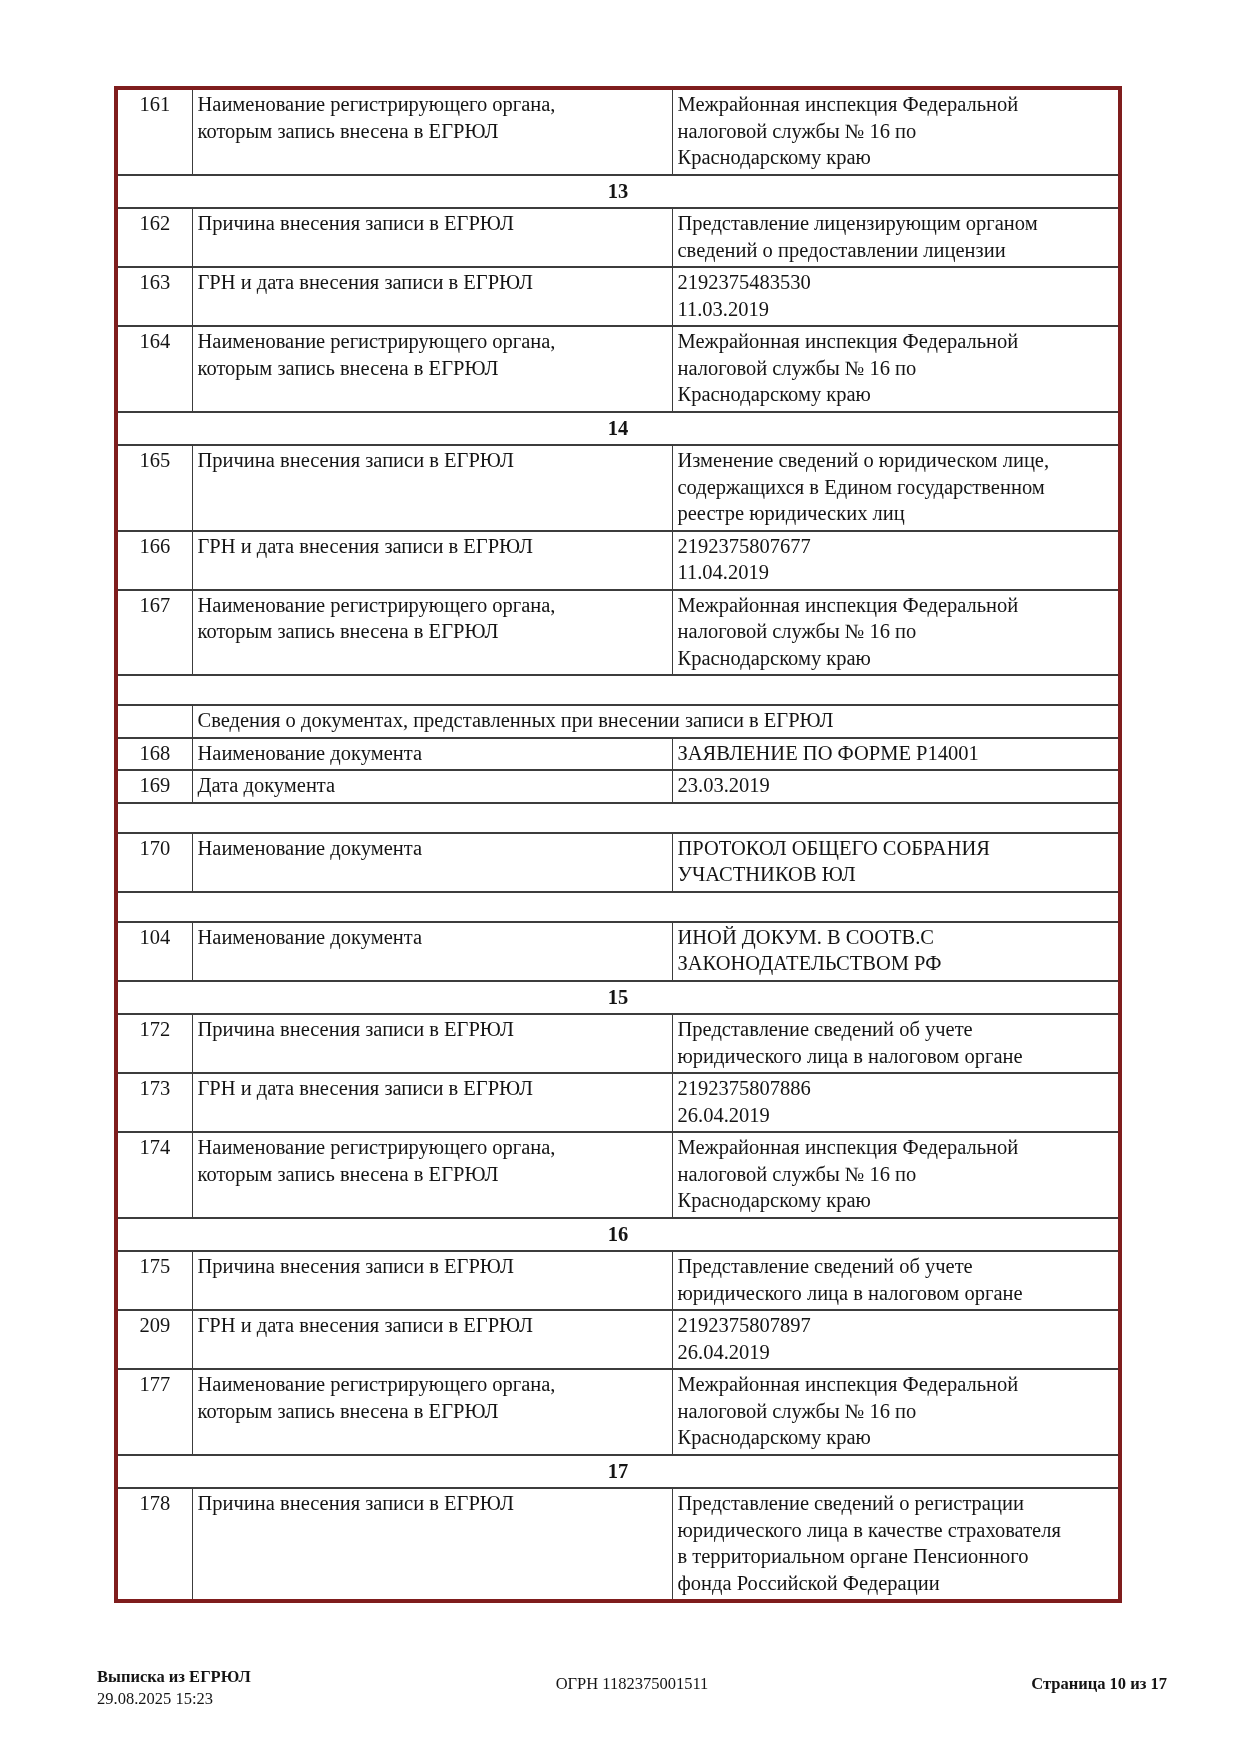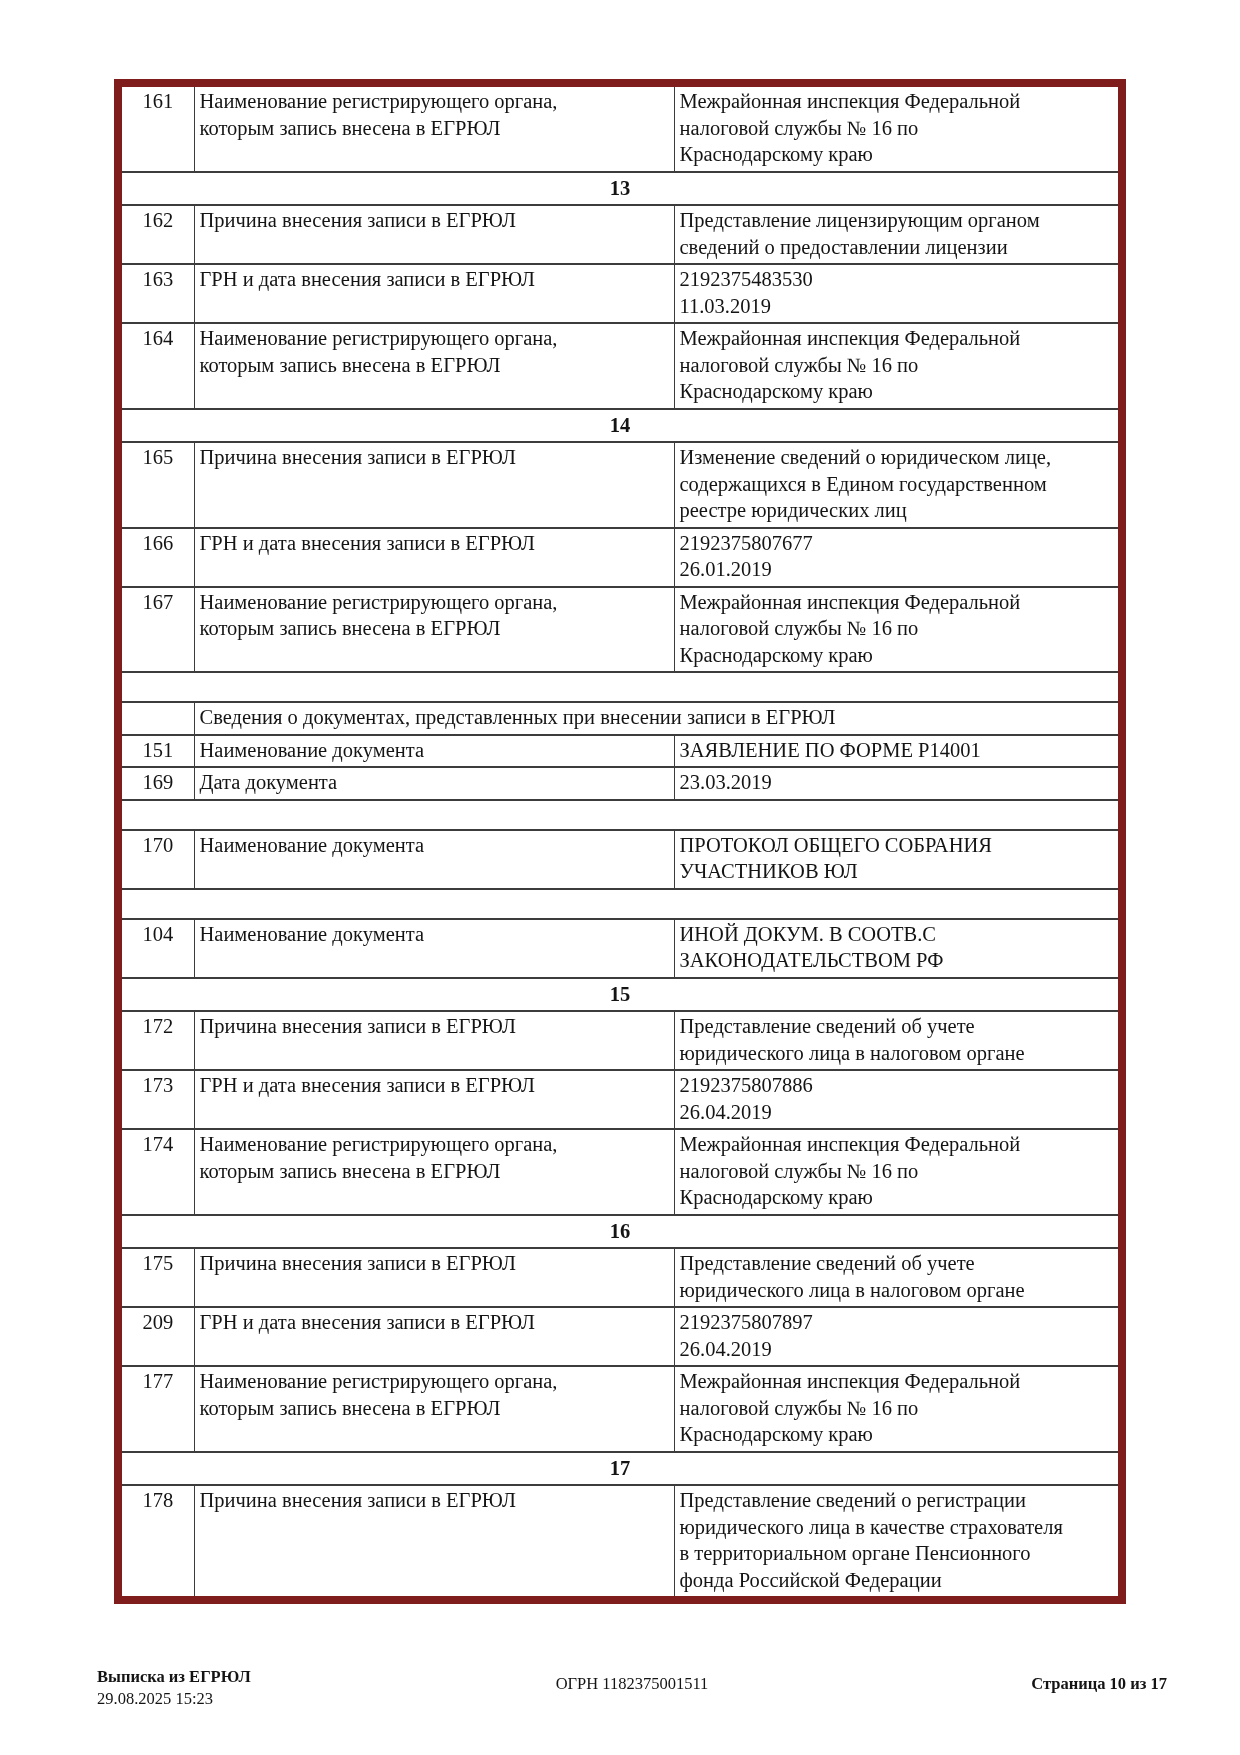--- a/index.html
+++ b/index.html
@@ -8,25 +8,25 @@
     width: 1240px;
     height: 1755px;
     background: #ffffff;
     font-family: "Liberation Serif", "DejaVu Serif", serif;
     color: #141414;
     overflow: hidden;
   }
   table.doc-table {
     position: absolute;
     left: 114px;
-    top: 79px;
+    top: 86px;
     width: 1004px;
     border-collapse: collapse;
     table-layout: fixed;
-    border: 8px solid #7f1d1d;
+    border: 4px solid #7f1d1d;
   }
   td {
     border-left: 1px solid #3c3c3c;
     border-right: 1px solid #3c3c3c;
     border-top: 2px solid #3c3c3c;
     border-bottom: 2px solid #3c3c3c;
     vertical-align: top;
     padding: 1px 5px 3px 5px;
     font-size: 20.5px;
     line-height: 26.5px;
@@ -112,39 +112,39 @@
         <td class="num">165</td>
         <td>Причина внесения записи в ЕГРЮЛ</td>
         <td>Изменение сведений о юридическом лице,
 содержащихся в Едином государственном
 реестре юридических лиц</td>
       </tr>
       <tr>
         <td class="num">166</td>
         <td>ГРН и дата внесения записи в ЕГРЮЛ</td>
         <td>2192375807677
-26.01.2019</td>
+11.04.2019</td>
       </tr>
       <tr>
         <td class="num">167</td>
         <td>Наименование регистрирующего органа,
 которым запись внесена в ЕГРЮЛ</td>
         <td>Межрайонная инспекция Федеральной
 налоговой службы № 16 по
 Краснодарскому краю</td>
       </tr>
       <tr class="spacer-row">
         <td colspan="3"></td>
       </tr>
       <tr>
         <td class="num"></td>
         <td colspan="2">Сведения о документах, представленных при внесении записи в ЕГРЮЛ</td>
       </tr>
       <tr>
-        <td class="num">151</td>
+        <td class="num">168</td>
         <td>Наименование документа</td>
         <td>ЗАЯВЛЕНИЕ ПО ФОРМЕ Р14001</td>
       </tr>
       <tr>
         <td class="num">169</td>
         <td>Дата документа</td>
         <td>23.03.2019</td>
       </tr>
       <tr class="spacer-row">
         <td colspan="3"></td>

